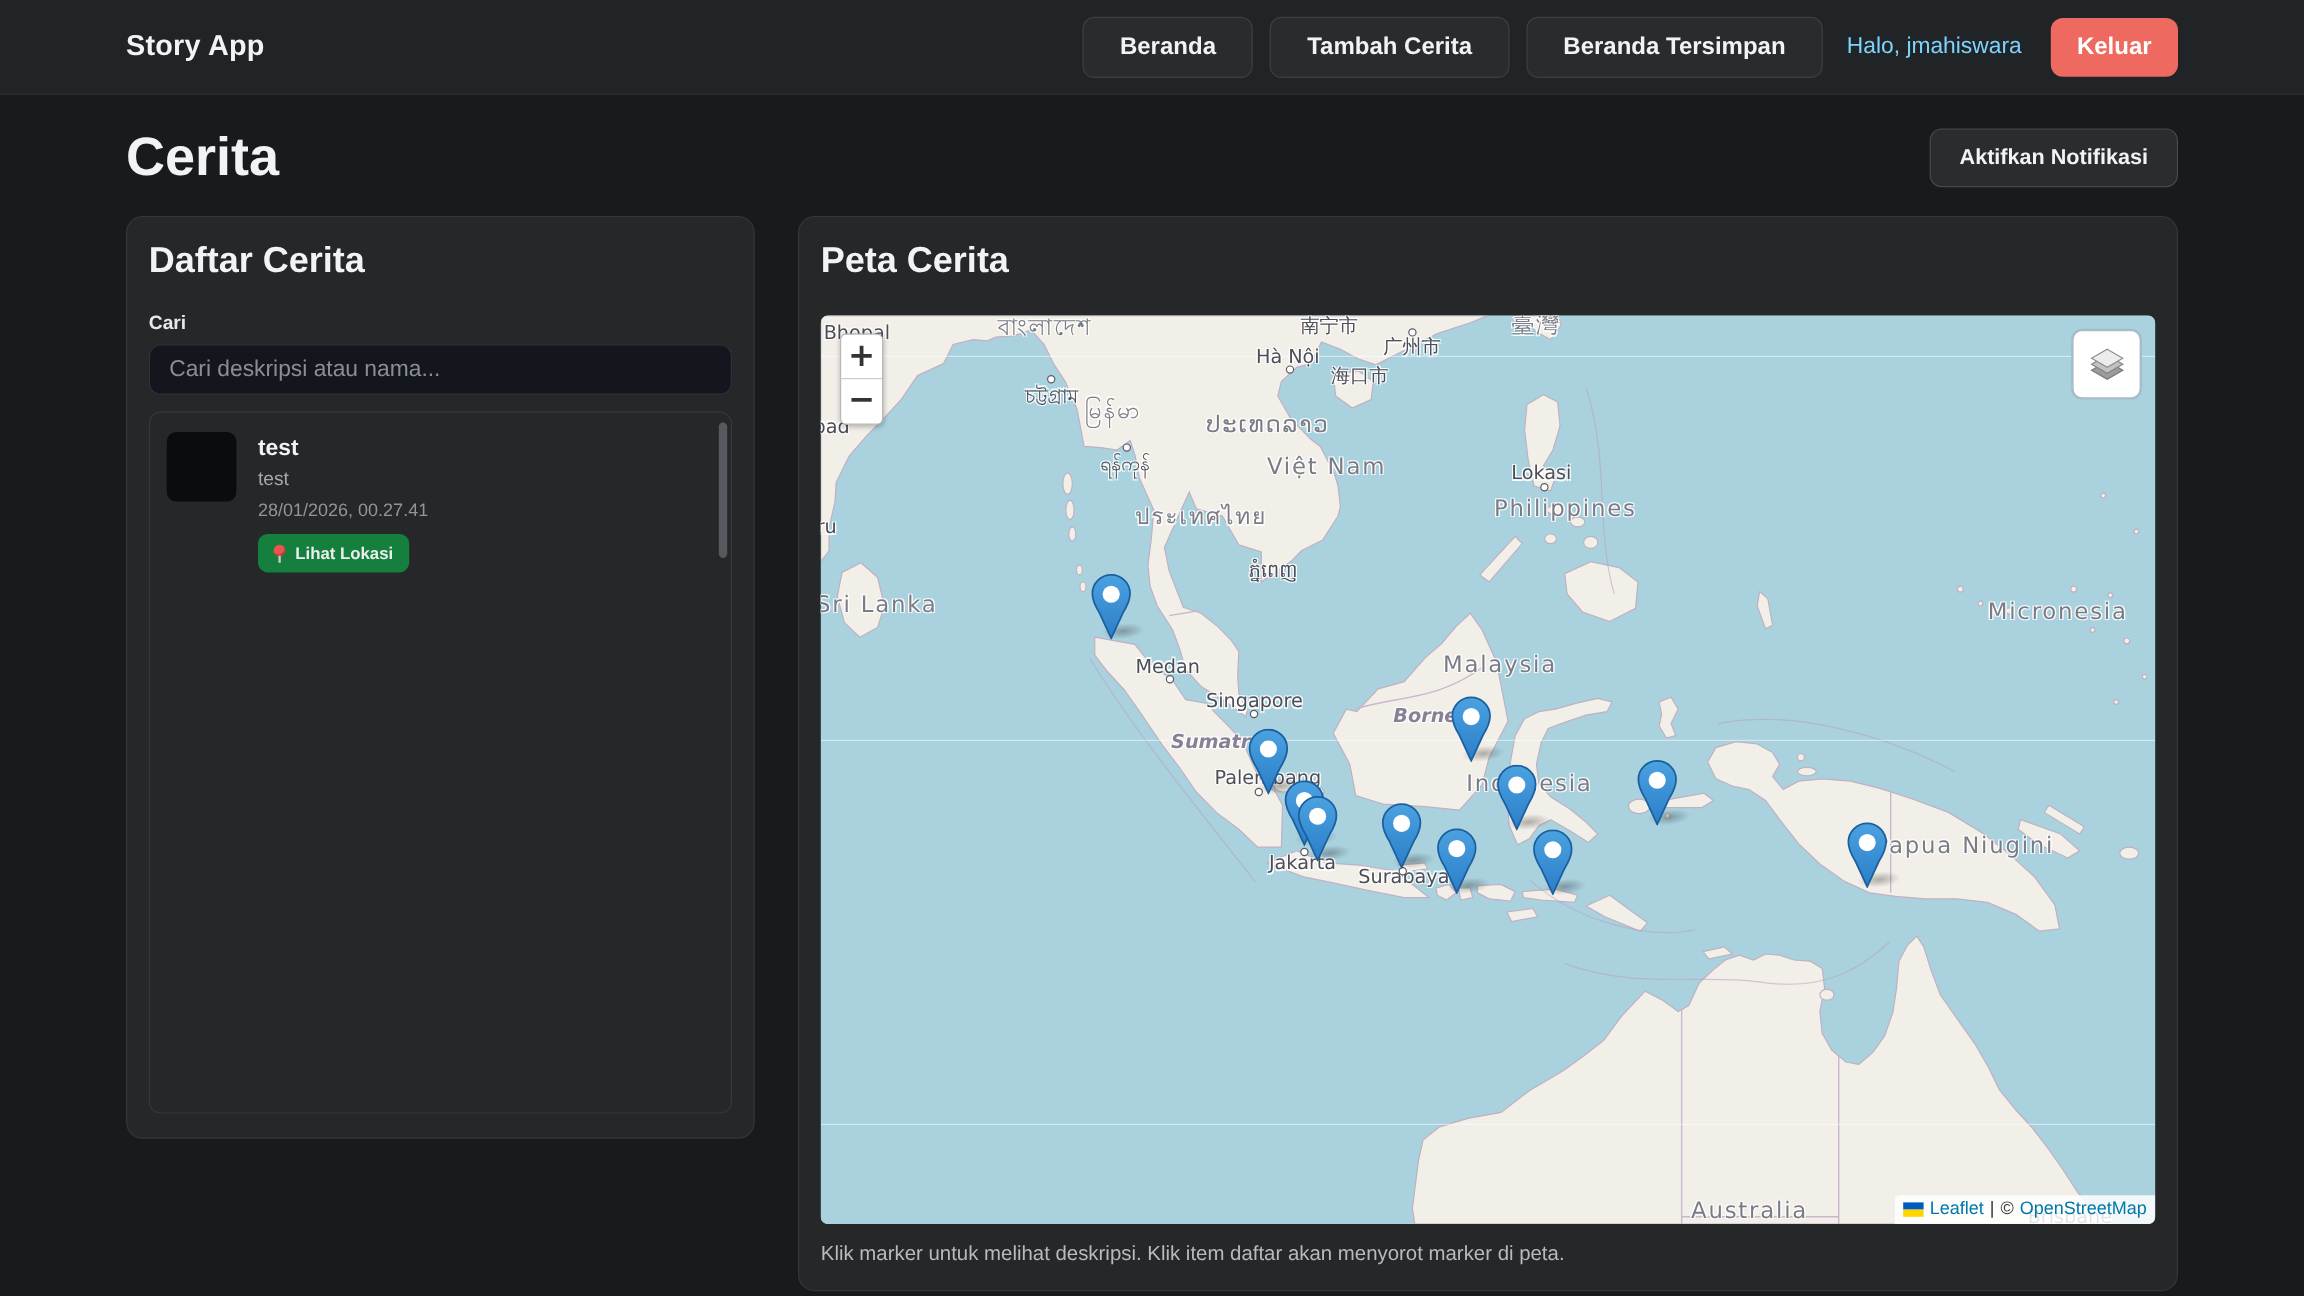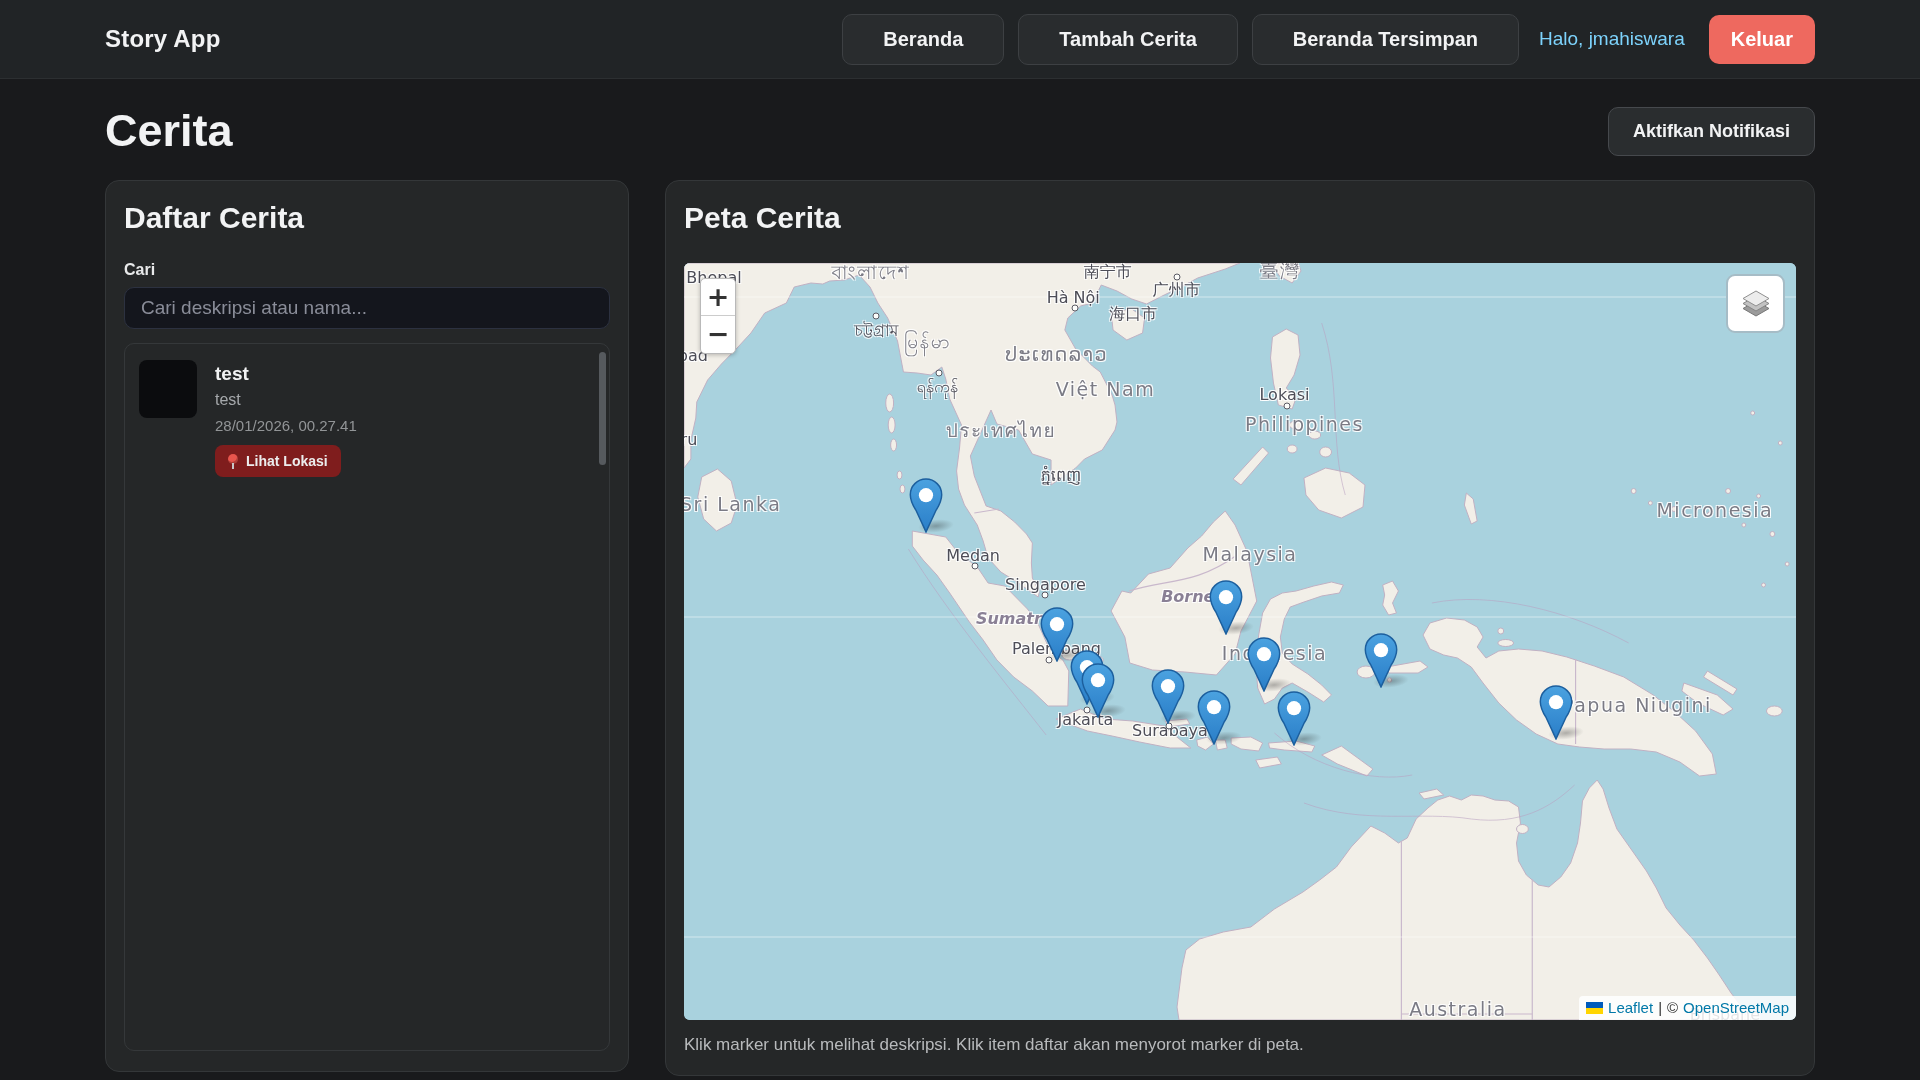--- a/index.html
+++ b/index.html
@@ -5,21 +5,21 @@
   * { margin:0; padding:0; box-sizing:border-box; }
   html,body { width:1920px; height:1080px; overflow:hidden; background:#191a1c;
     font-family:"Liberation Sans","DejaVu Sans",sans-serif; color:#f2f3f4; }
 
   
   .navbar { height:79px; background:#212426; display:flex; align-items:center;
     justify-content:space-between; padding:0 105px; border-bottom:1px solid #2c2f31; }
   .brand { font-size:24px; font-weight:bold; letter-spacing:.2px; }
   .nav-right { display:flex; align-items:center; gap:14px; }
   .nav-btn { background:#292c2e; border:1px solid #3d4043; border-radius:10px;
-    color:#f2f3f4; font-size:20px; font-weight:bold; padding:13px 40px; cursor:pointer;
+    color:#f2f3f4; font-size:20px; font-weight:bold; padding:13px 30px; cursor:pointer;
     font-family:inherit; }
   .greeting { color:#7dd3fc; font-size:19px; margin:0 10px 0 6px; }
   .logout-btn { background:#ee695f; border:none; border-radius:10px; color:#fff;
     font-size:20px; font-weight:bold; padding:13px 22px; cursor:pointer; font-family:inherit; }
 
   
   .main { padding:0 105px; }
   .title-row { display:flex; align-items:center; justify-content:space-between;
     margin:26px 0 23px; }
   .page-title { font-size:45px; font-weight:bold; }
@@ -31,30 +31,30 @@
   .panel { background:#252728; border:1px solid #343739; border-radius:14px; padding:20px 18px 20px; }
   .panel h2 { font-size:30px; font-weight:bold; }
 
   
   .panel.left { width:524px; }
   .search-label { display:block; font-size:16px; font-weight:bold; margin:26px 0 8px; color:#e8e9ea; }
   .search-input { width:100%; height:42px; background:#14161d; border:1px solid #2c3140;
     border-radius:10px; color:#d8dade; font-size:19px; padding:0 16px; font-family:inherit; outline:none; }
   .search-input::placeholder { color:#8a8d99; }
   .story-list { margin-top:14px; border:1px solid #35383a; border-radius:10px;
-    height:708px; position:relative; overflow:hidden; }
+    height:585px; position:relative; overflow:hidden; }
   .scroll-thumb { position:absolute; top:8px; right:3px; width:7px; height:113px;
     background:#565a5e; border-radius:4px; }
   .story-item { display:flex; gap:18px; padding:16px 14px; cursor:pointer; }
   .thumb { width:58px; height:58px; background:#0b0c0e; border-radius:8px; flex:none; }
   .story-item .title { font-size:19px; font-weight:bold; margin-top:3px; }
   .story-item .desc { font-size:16px; color:#a6a9ac; margin-top:6px; }
   .story-item .date { font-size:15px; color:#929597; margin-top:8px; }
   .loc-btn { display:inline-flex; align-items:center; gap:8px; margin-top:11px;
-    background:#7f1d1d; border:none; border-radius:8px; color:#eceded; font-size:14px;
+    background:#15803d; border:none; border-radius:8px; color:#eceded; font-size:14px;
     font-weight:bold; padding:8px 13px; cursor:pointer; font-family:inherit; }
   .pin-ico { width:10px; height:15px; position:relative; display:inline-block; }
   .pin-ico::before { content:''; position:absolute; top:0; left:0; width:10px; height:10px;
     border-radius:50%; background:#e8554d; box-shadow:inset -1px -2px 0 rgba(0,0,0,.25); }
   .pin-ico::after { content:''; position:absolute; top:9px; left:4px; width:2px; height:6px;
     background:#c8c8c8; }
 
   
   .panel.right { flex:1; }
   .map { position:relative; margin-top:28px; height:757px; border-radius:6px;

